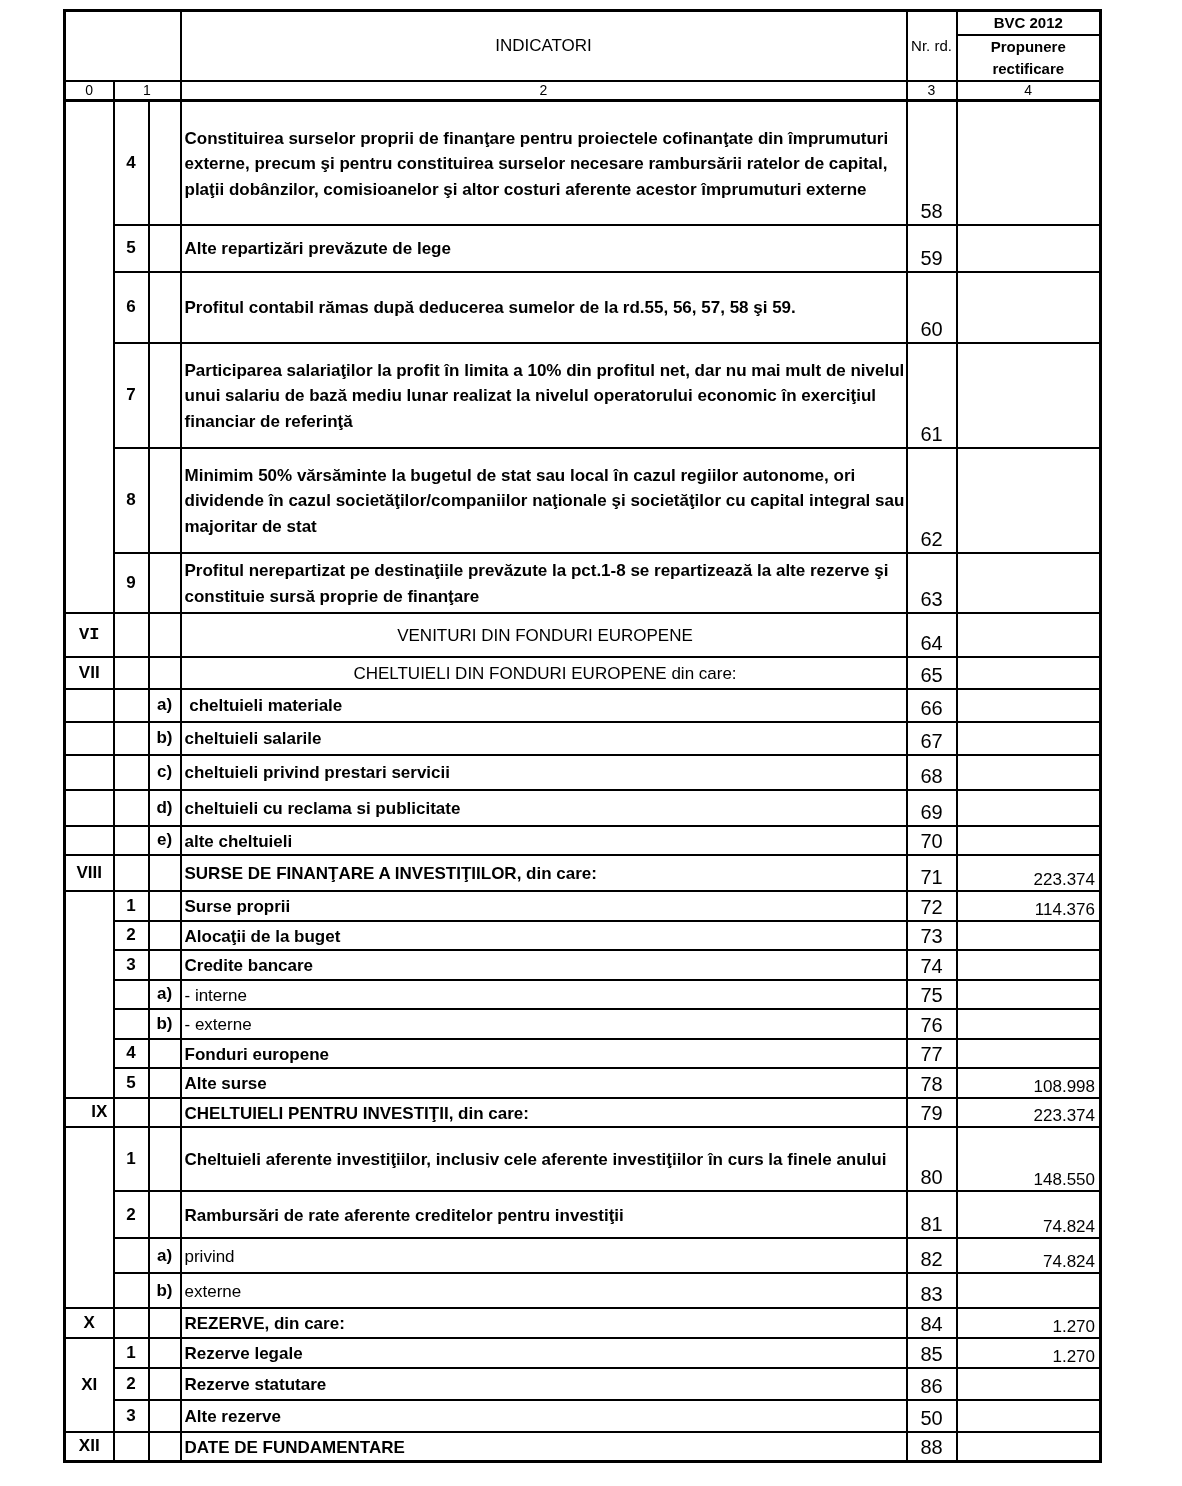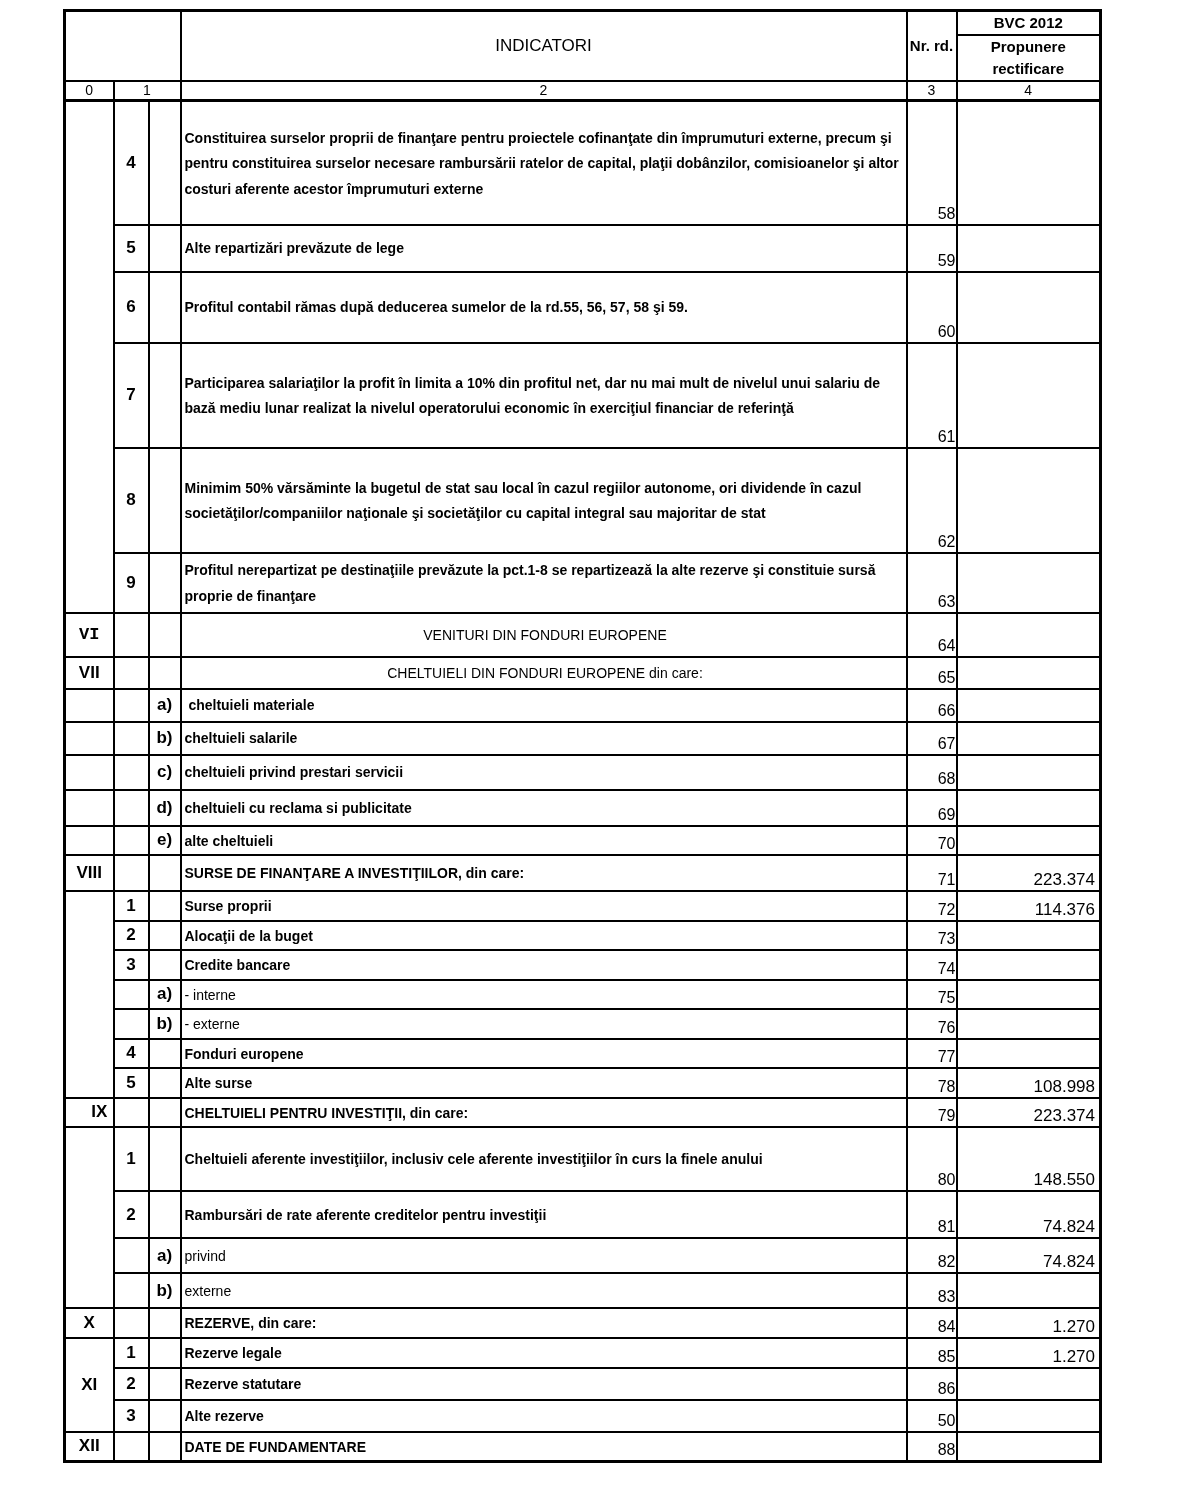--- a/index.html
+++ b/index.html
@@ -3,31 +3,31 @@
 <meta charset="utf-8">
 <style>
   html, body { margin:0; padding:0; background:#ffffff; }
   body { width:1182px; height:1486px; position:relative; overflow:hidden;
          font-family:"Liberation Sans", sans-serif; color:#000; }
   table.sheet { position:absolute; left:63px; top:9px; border-collapse:collapse; table-layout:fixed; }
   table.sheet td { border:2px solid #000; padding:0; vertical-align:middle; box-sizing:border-box; }
   col.c0 { width:49px; } col.c1 { width:35px; } col.c2 { width:32px; }
   col.c3 { width:726px; } col.c4 { width:50px; } col.c5 { width:144px; }
   .hdr-ind { text-align:center; font-size:17px; }
-  .hdr-nr { text-align:center; font-size:15px; font-weight:bold; line-height:22px;border-radius:18px; }
+  .hdr-nr { text-align:center; font-size:15px; font-weight:normal; line-height:22px;border-radius:18px; }
   .hdr-bvc { text-align:center; font-size:15px; font-weight:bold; }
   .hdr-prop { text-align:center; font-size:15px; font-weight:bold; line-height:22px; }
   .idx { text-align:center; font-size:14px; height:20px; }
   .roman { text-align:center; font-size:17px; font-weight:bold; }
   .num { text-align:center; font-size:17px; font-weight:bold; }
   .sub { text-align:center; font-size:17px; font-weight:bold; }
-  .txt { font-size:14px; font-weight:bold; vertical-align:top; padding:2px 0 0 3px !important; line-height:25.5px; }
+  .txt { font-size:17px; font-weight:bold; vertical-align:top; padding:2px 0 0 3px !important; line-height:25.5px; }
   .txt.plain { font-weight:normal; }
   .txt.center { text-align:center; font-weight:normal; }
-  .rd { text-align:right; font-size:16px; vertical-align:bottom !important; padding-bottom:1px !important; }
+  .rd { text-align:center; font-size:20px; vertical-align:bottom !important; padding-bottom:1px !important; }
   .val { text-align:right; font-size:17px; vertical-align:bottom !important; padding-right:4px !important; }
   .outer-right { border-right:3px solid #000 !important; }
 </style>
 </head>
 <body>
 
 <table class="sheet">
   <colgroup>
       <col class="c0">
       <col class="c1">

